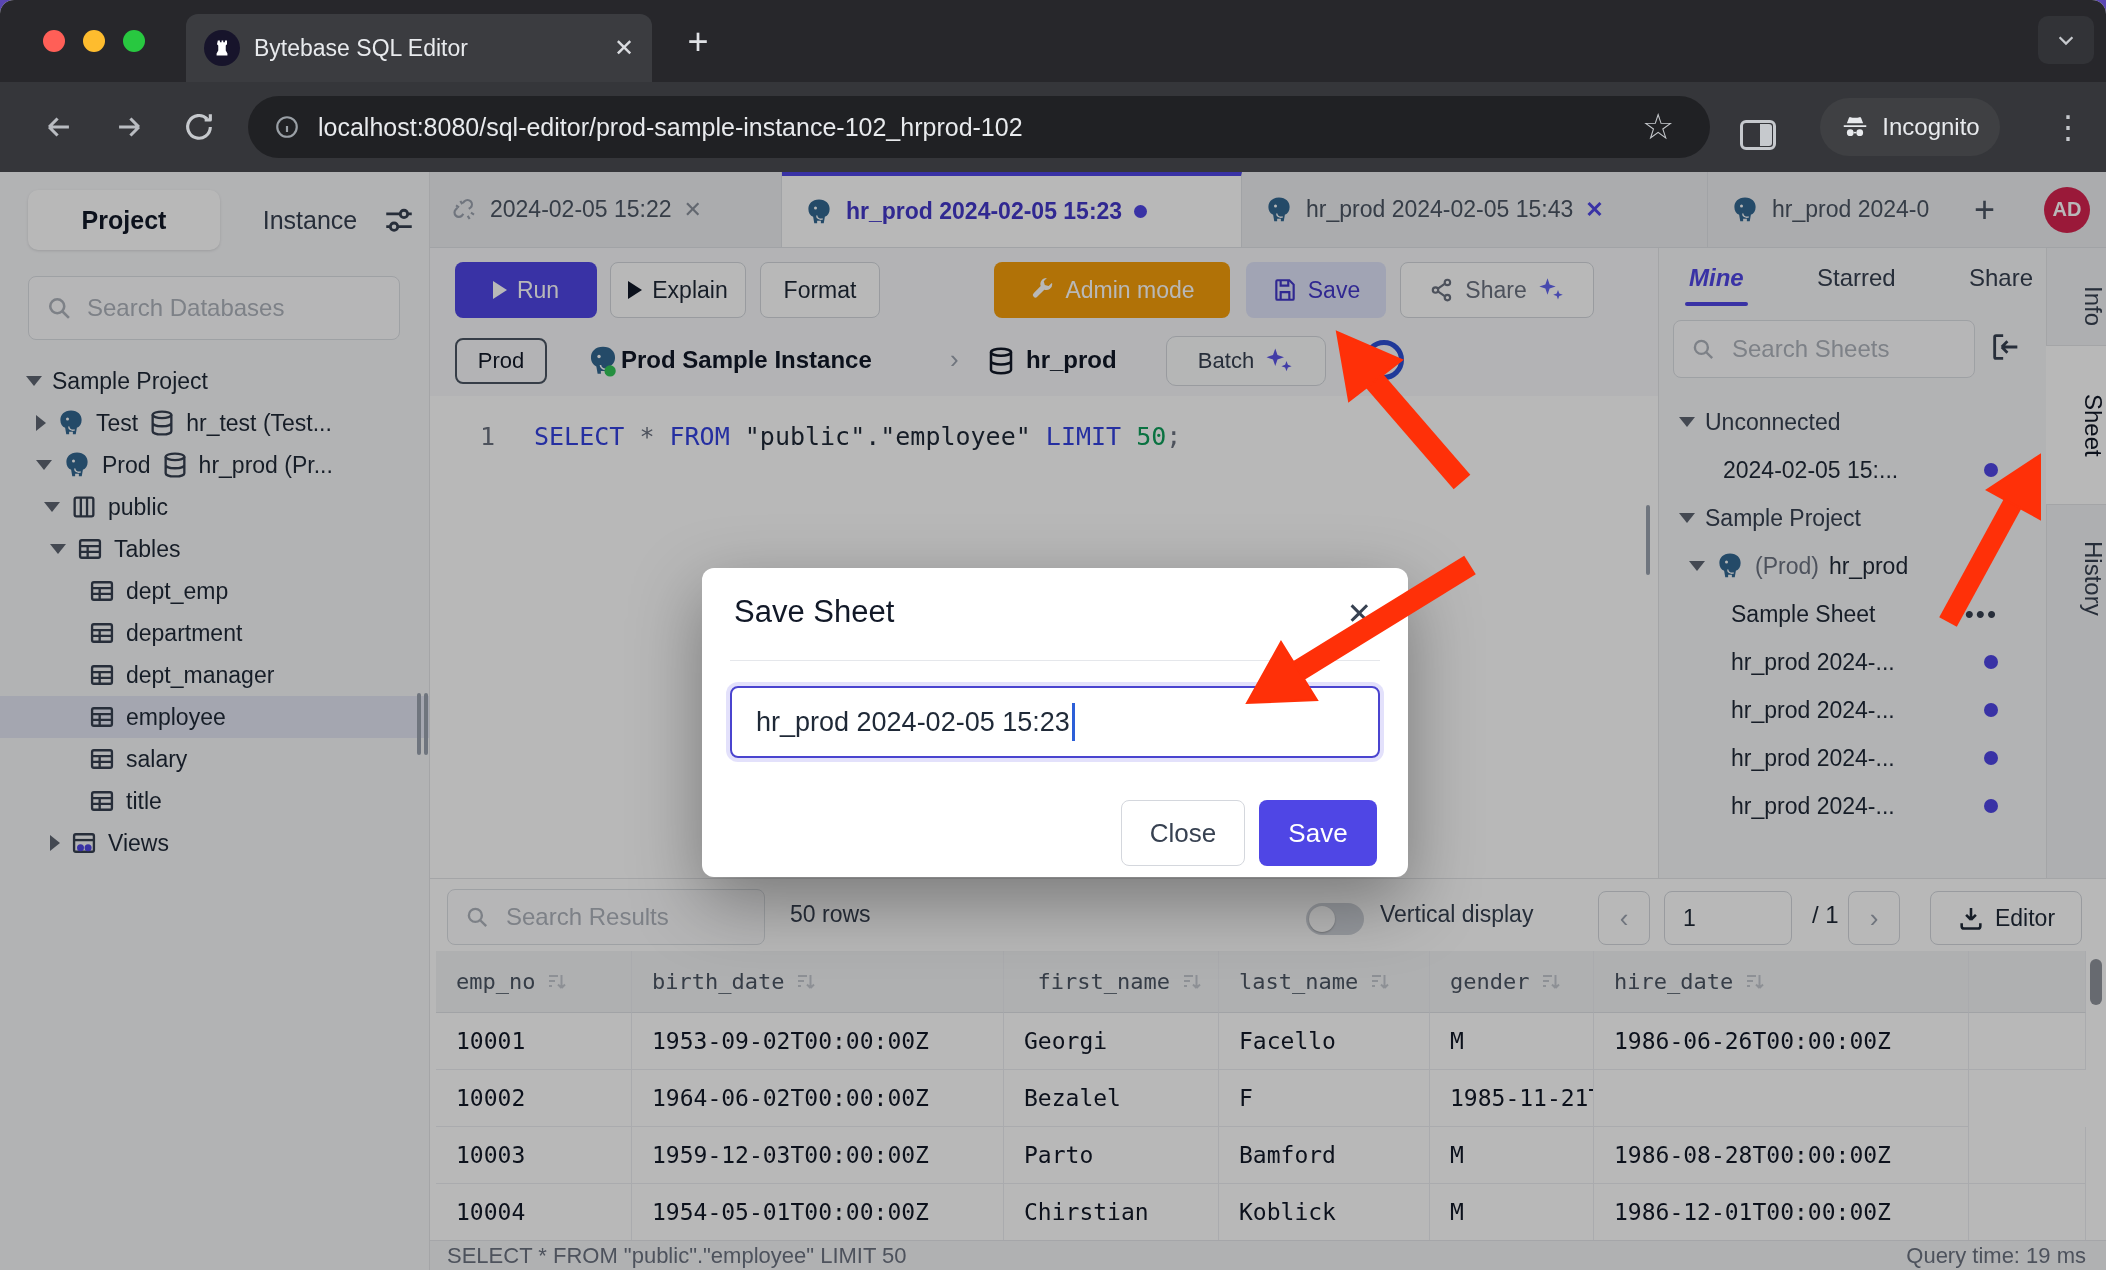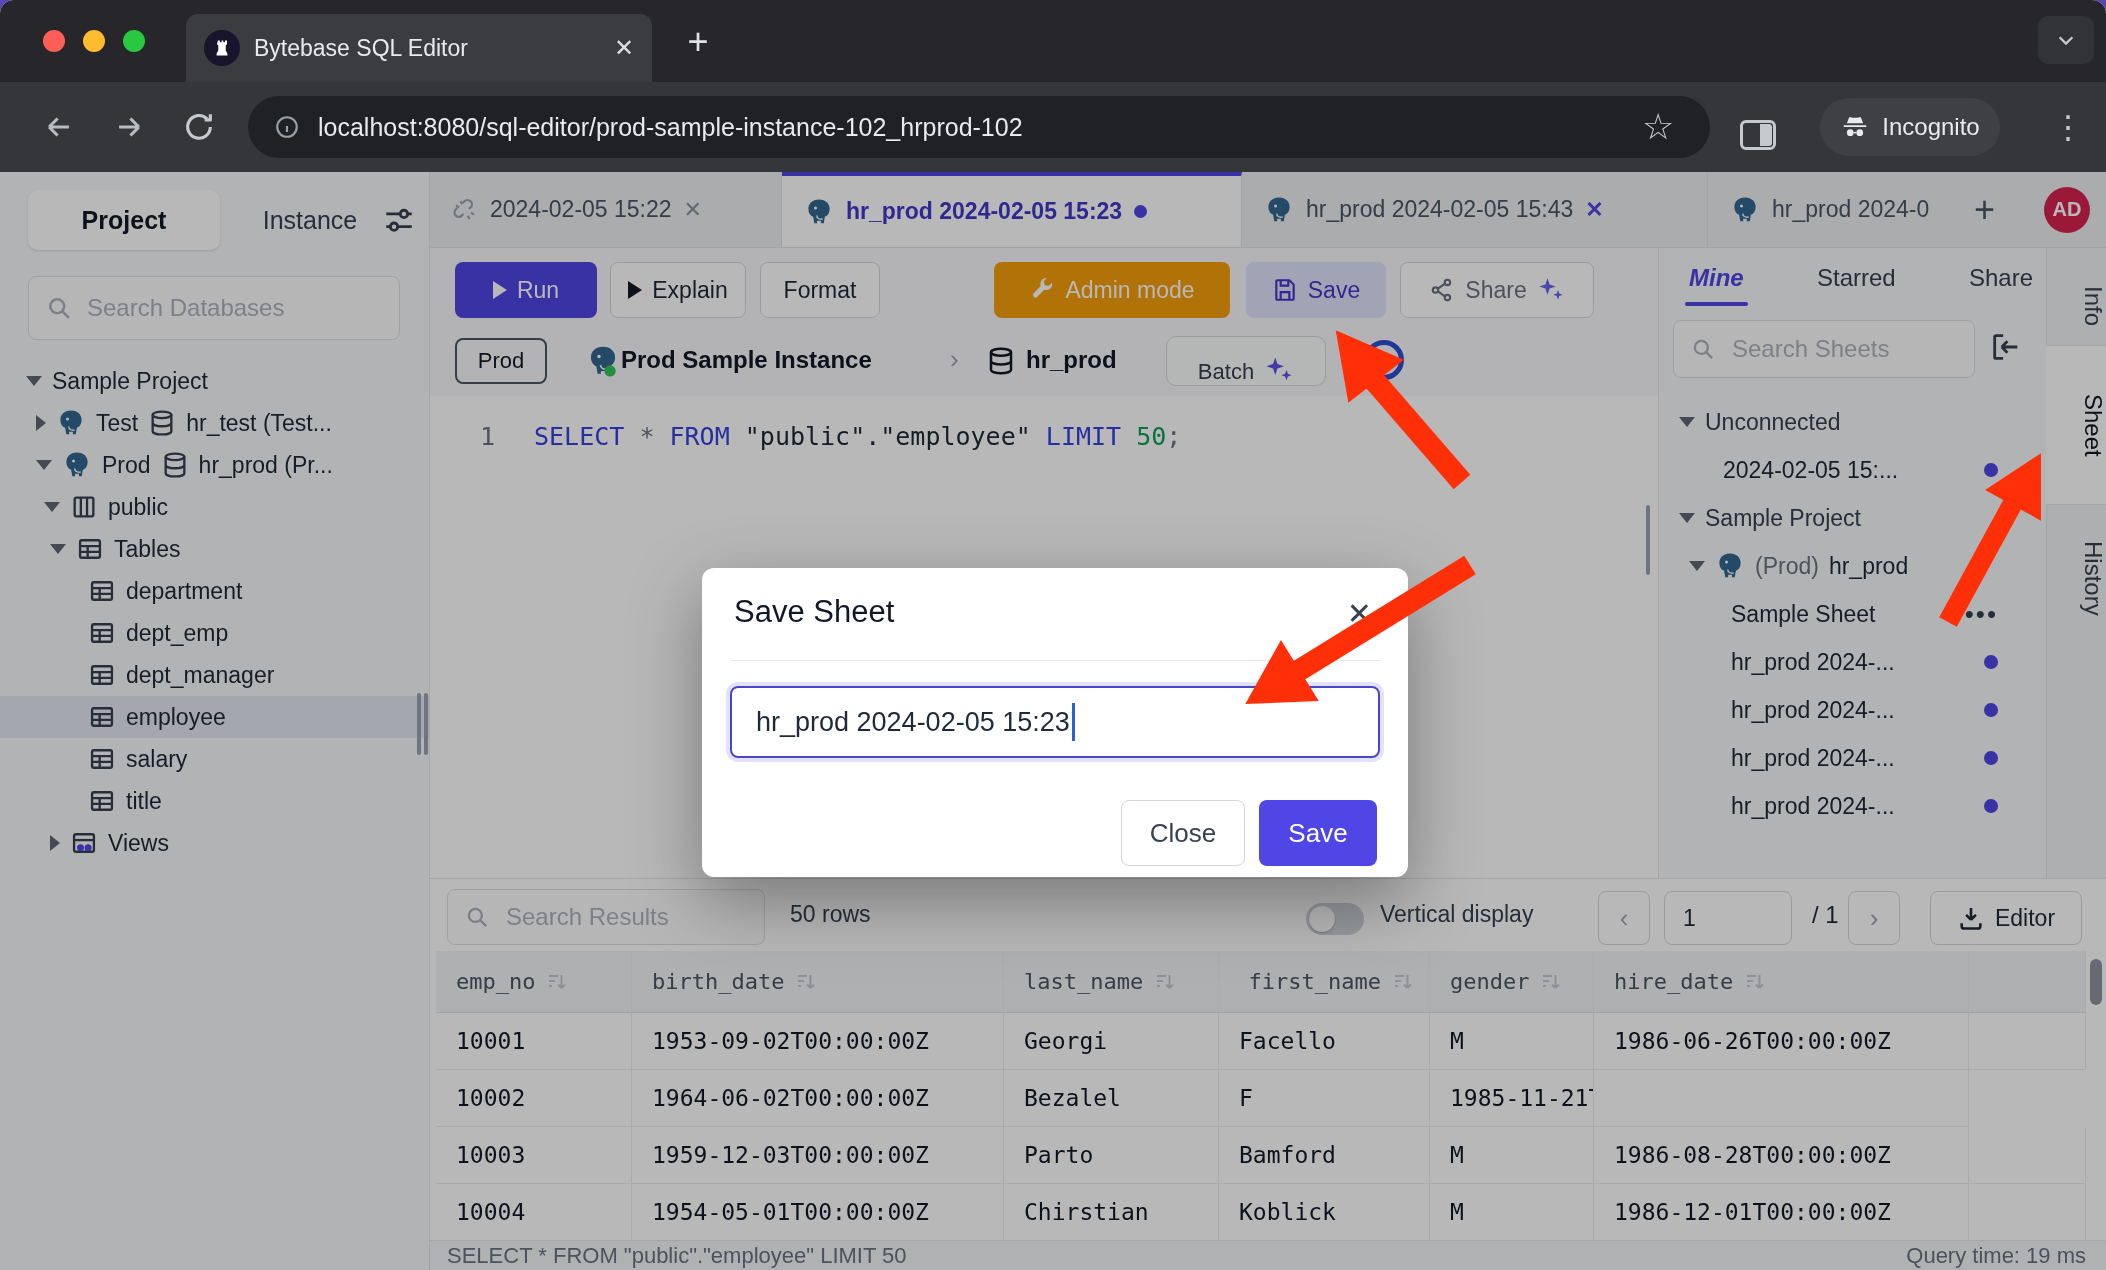--- a/index.html
+++ b/index.html
@@ -59,21 +59,21 @@
   .avatar { width:46px; height:46px; border-radius:50%; background:#d6234f; color:#fff; font-size:20px; font-weight:700; display:flex; align-items:center; justify-content:center; align-self:center; margin:0 16px 0 auto; }
 
   
   .toolbar { position:absolute; left:430px; top:76px; width:1228px; height:82px; background:#f8f9fb; }
   .btn { position:absolute; top:14px; height:56px; border-radius:8px; display:flex; align-items:center; justify-content:center; gap:10px; font-size:23px;text-align:right; }
   .btn.white { background:#fff; border:1px solid #d4d7dd; color:#1f2937; }
   .tri { width:0; height:0; border-top:9px solid transparent; border-bottom:9px solid transparent; border-left:14px solid currentColor; }
   .crumbrow { position:absolute; left:430px; top:158px; width:1228px; height:66px; background:#f8f9fb; }
   .envchip { position:absolute; left:25px; top:8px; width:92px; height:46px; border:2px solid #4b5563; border-radius:8px; display:flex; align-items:center; justify-content:center; font-size:22px; color:#111827; }
   .crumbtxt { font-size:24px; font-weight:700; color:#111827; white-space:nowrap; }
-  .batchchip { position:absolute; left:736px; top:6px; width:160px; height:50px; border:1px solid #d4d7dd; border-radius:10px; background:#fbfcfd; display:flex; align-items:flex-end; justify-content:center; gap:10px; font-size:22px; color:#374151; }
+  .batchchip { position:absolute; left:736px; top:6px; width:160px; height:50px; border:1px solid #d4d7dd; border-radius:10px; background:#fbfcfd; display:flex; align-items:center; justify-content:center; gap:10px; font-size:22px; color:#374151; }
   .ringic { position:absolute; left:934px; top:10px; width:40px; height:40px; border:5px solid #2d50d4; border-radius:50%; }
 
   
   .editor { position:absolute; left:430px; top:224px; width:1228px; height:482px; background:#fff; font-family:"DejaVu Sans Mono", monospace; font-size:25px; }
   .lineno { position:absolute; left:50px; top:26px; color:#6b7280; }
   .codeline { position:absolute; left:104px; top:26px; white-space:pre; }
   .kw { color:#3442e0; } .op { color:#6b7280; } .idq { color:#1f2937; } .numlit { color:#0e9f5a; }
 
   
   .rightbar { position:absolute; left:1658px; top:76px; width:388px; height:630px; background:#f7f8fa; border-left:1px solid #e3e5e8; }
@@ -261,28 +261,28 @@
                 <rect x="3.5" y="4.5" width="17" height="15" rx="1.5"></rect>
                 <path d="M3.5 9.5h17M3.5 14.5h17M10 9.5v10"></path>
               </svg>
             <span>Tables</span>
           </div>
           <div class="trow" style="padding-left:88px">
             <svg class="ic" width="28" height="28" viewBox="0 0 24 24" fill="none" stroke="#374151" stroke-width="2">
                 <rect x="3.5" y="4.5" width="17" height="15" rx="1.5"></rect>
                 <path d="M3.5 9.5h17M3.5 14.5h17M10 9.5v10"></path>
               </svg>
-            <span>department</span>
+            <span>dept_emp</span>
           </div>
           <div class="trow" style="padding-left:88px">
             <svg class="ic" width="28" height="28" viewBox="0 0 24 24" fill="none" stroke="#374151" stroke-width="2">
                 <rect x="3.5" y="4.5" width="17" height="15" rx="1.5"></rect>
                 <path d="M3.5 9.5h17M3.5 14.5h17M10 9.5v10"></path>
               </svg>
-            <span>dept_emp</span>
+            <span>department</span>
           </div>
           <div class="trow" style="padding-left:88px">
             <svg class="ic" width="28" height="28" viewBox="0 0 24 24" fill="none" stroke="#374151" stroke-width="2">
                 <rect x="3.5" y="4.5" width="17" height="15" rx="1.5"></rect>
                 <path d="M3.5 9.5h17M3.5 14.5h17M10 9.5v10"></path>
               </svg>
             <span>dept_manager</span>
           </div>
           <div class="trow sel" style="padding-left:88px">
             <svg class="ic" width="28" height="28" viewBox="0 0 24 24" fill="none" stroke="#374151" stroke-width="2">
@@ -541,28 +541,28 @@
                 <svg class="ic" width="24" height="24" viewBox="0 0 24 24" fill="none" stroke="#c4c8cf" stroke-width="2">
                   <path d="M4 6h9M4 11h6M4 16h3M16.5 5v13m0 0l-3.5-3.5M16.5 18l3.5-3.5"></path>
                 </svg>
               </div>
             <div class="gcell">
                 <span>birth_date</span>
                 <svg class="ic" width="24" height="24" viewBox="0 0 24 24" fill="none" stroke="#c4c8cf" stroke-width="2">
                   <path d="M4 6h9M4 11h6M4 16h3M16.5 5v13m0 0l-3.5-3.5M16.5 18l3.5-3.5"></path>
                 </svg>
               </div>
-            <div class="gcell">
-                <span>last_name</span>
+            <div class="gcell" style="justify-content:flex-end;padding-right:14px">
+                <span>first_name</span>
                 <svg class="ic" width="24" height="24" viewBox="0 0 24 24" fill="none" stroke="#c4c8cf" stroke-width="2">
                   <path d="M4 6h9M4 11h6M4 16h3M16.5 5v13m0 0l-3.5-3.5M16.5 18l3.5-3.5"></path>
                 </svg>
               </div>
-            <div class="gcell" style="justify-content:flex-end;padding-right:14px">
-                <span>first_name</span>
+            <div class="gcell">
+                <span>last_name</span>
                 <svg class="ic" width="24" height="24" viewBox="0 0 24 24" fill="none" stroke="#c4c8cf" stroke-width="2">
                   <path d="M4 6h9M4 11h6M4 16h3M16.5 5v13m0 0l-3.5-3.5M16.5 18l3.5-3.5"></path>
                 </svg>
               </div>
             <div class="gcell">
                 <span>gender</span>
                 <svg class="ic" width="24" height="24" viewBox="0 0 24 24" fill="none" stroke="#c4c8cf" stroke-width="2">
                   <path d="M4 6h9M4 11h6M4 16h3M16.5 5v13m0 0l-3.5-3.5M16.5 18l3.5-3.5"></path>
                 </svg>
               </div>

